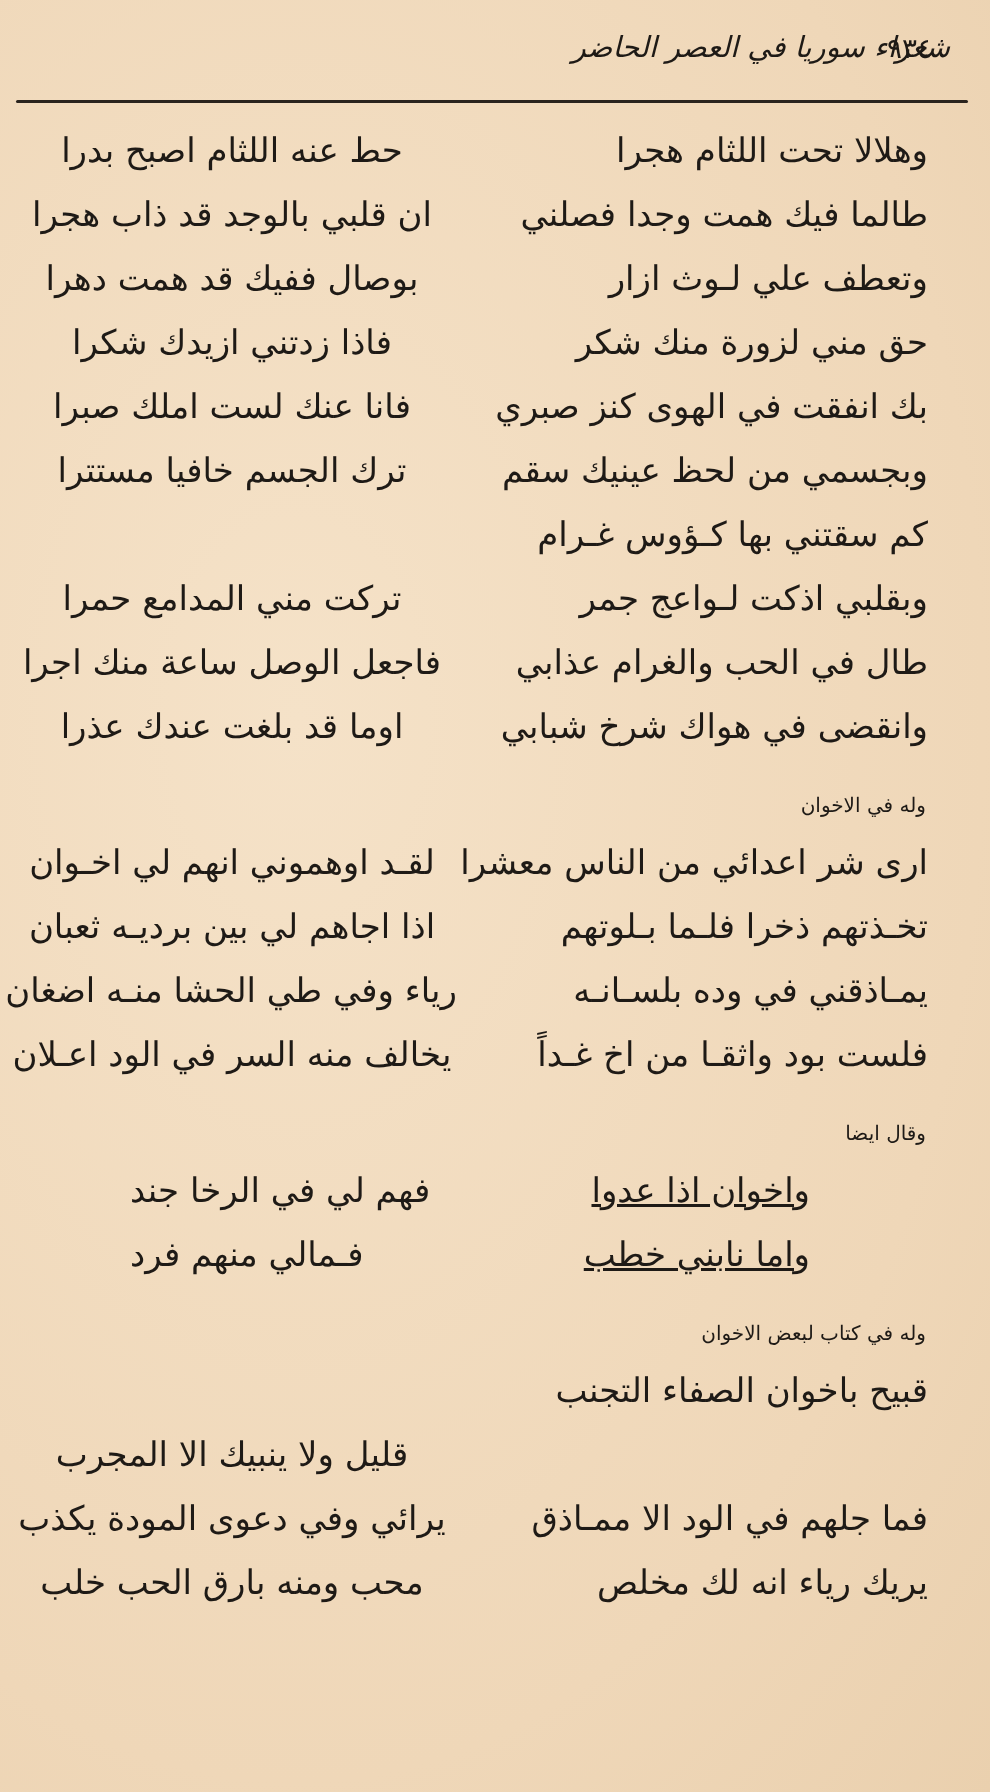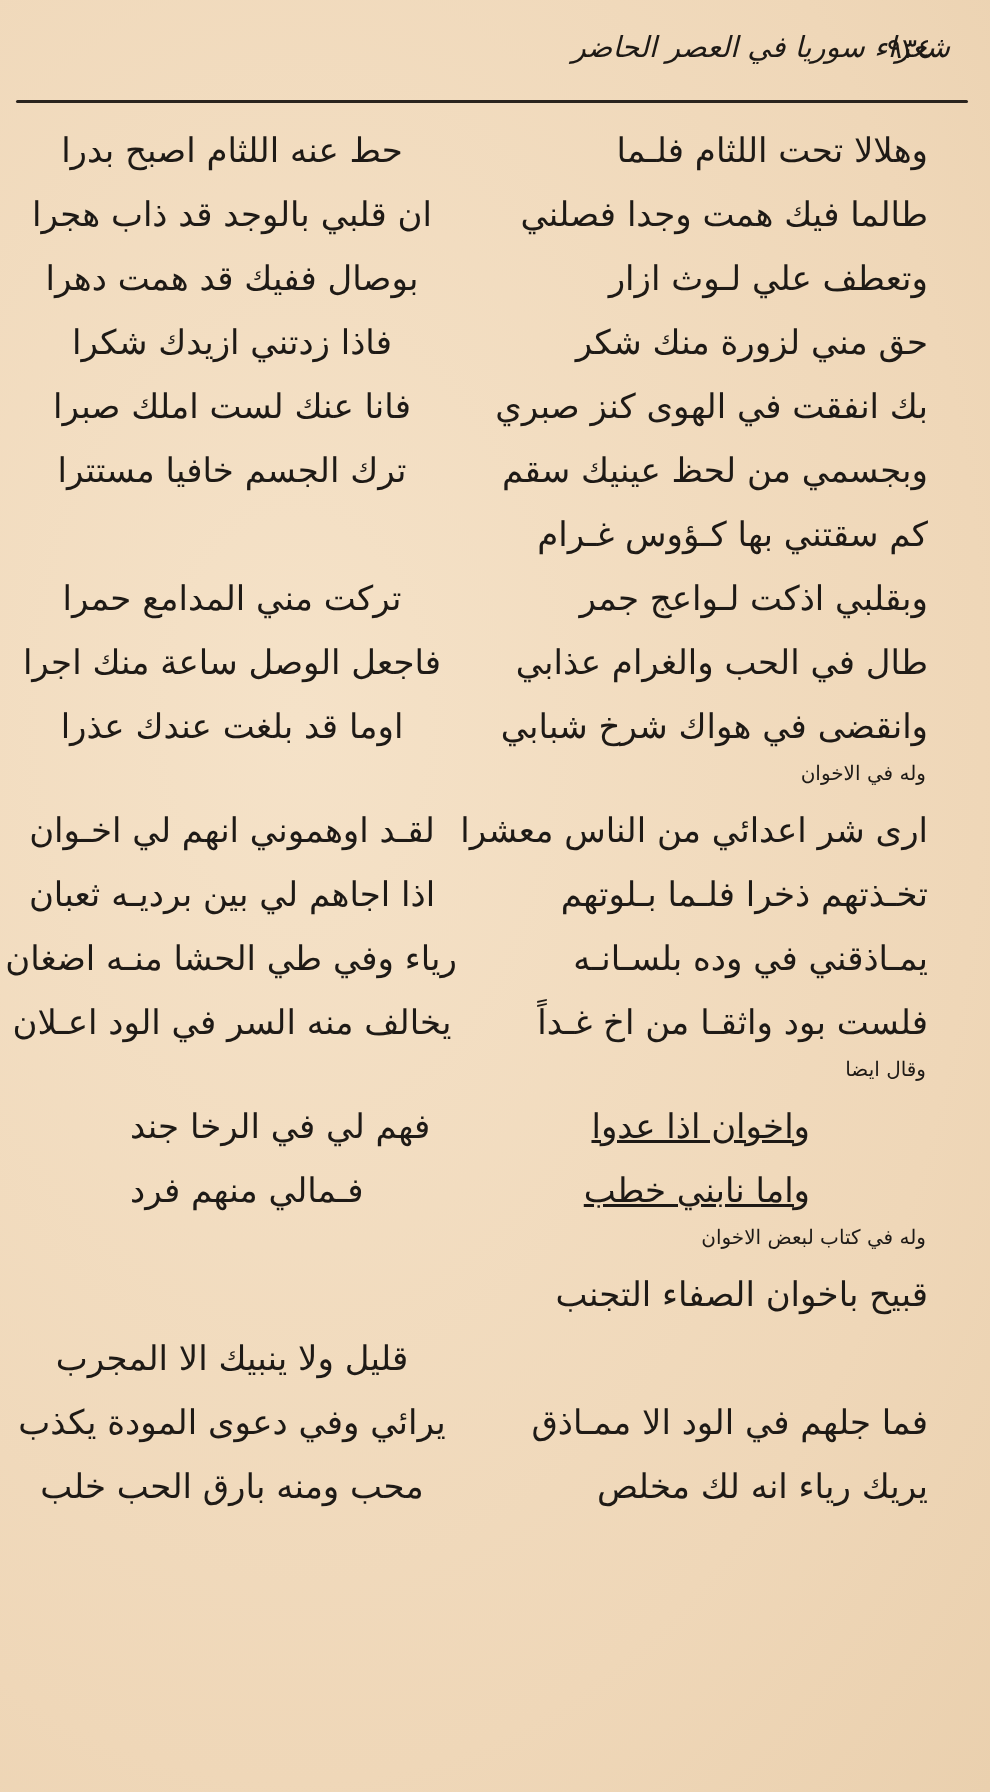--- a/index.html
+++ b/index.html
@@ -45,39 +45,39 @@
     }
     .row .h2 {
       position: absolute; right: 533px; width: 450px; text-align: center;
       white-space: nowrap;
     }
     .row.short .h1 { right: 180px; width: 330px; text-decoration: underline; }
     .row.short .h2 { right: 520px; width: 340px; text-align: left; }
     .caption {
       position: relative; height: 40px;
       font-size: 20px; line-height: 30px;
-      padding-right: 64px; text-align: right;
+      padding-right: 64px; text-align: right; margin-top: 32px;
     }
   </style>
 </head>
 <body>
 
 <div class="page">
 
   <div class="header">
     <span class="page-number">٩٣٤</span>
     <div class="running-title">شعراء سوريا في العصر الحاضر</div>
   </div>
   <div class="header-rule"></div>
 
   <div class="content">
 
     <div>
       <div class="row">
-          <span class="h1">وهلالا تحت اللثام فلـما</span>
+          <span class="h1">وهلالا تحت اللثام هجرا</span>
           <span class="h2">حط عنه اللثام اصبح بدرا</span>
         </div>
       <div class="row">
           <span class="h1">طالما فيك همت وجدا فصلني</span>
           <span class="h2">ان قلبي بالوجد قد ذاب هجرا</span>
         </div>
       <div class="row">
           <span class="h1">وتعطف علي لـوث ازار</span>
           <span class="h2">بوصال ففيك قد همت دهرا</span>
         </div>

